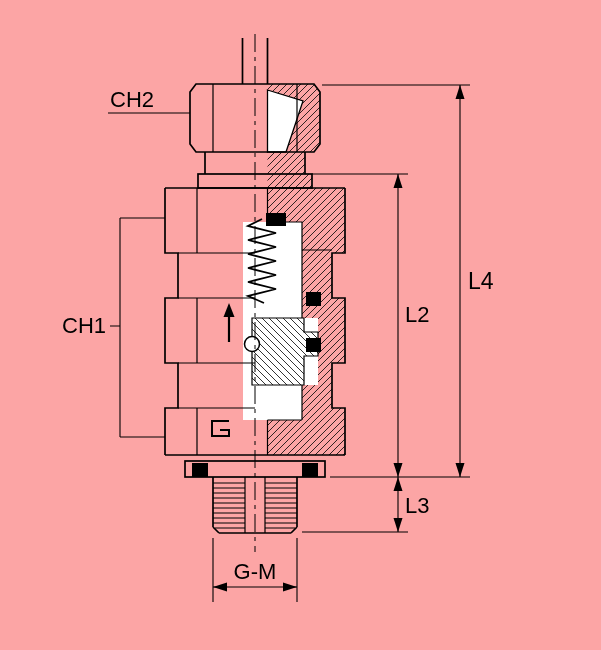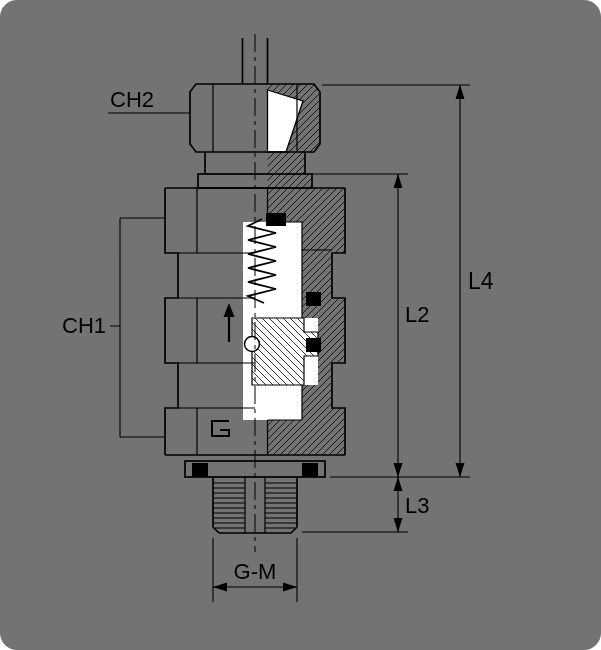--- a/index.html
+++ b/index.html
@@ -4,24 +4,23 @@
 <style>
   html, body {
     margin: 0;
     padding: 0;
     background: #ffffff;
     font-family: "Liberation Sans", sans-serif;
   }
   .canvas {
     width: 601px;
     height: 650px;
-    background: #737373;
+    background: #fca5a5;
     position: relative;
     overflow: hidden;
-    border-radius: 17px;
   }
   svg {
     display: block;
     font-family: "Liberation Sans", sans-serif;
   }
   .part  { stroke: #000; stroke-width: 1.7; fill: none; }
   .inner { stroke: #000; stroke-width: 1.2; fill: none; }
   .thin  { stroke: #000; stroke-width: 1.0; fill: none; }
   .dim   { stroke: #000; stroke-width: 1.1; fill: none; }
   .mark  { stroke: #000; stroke-width: 2.0; fill: none; }

